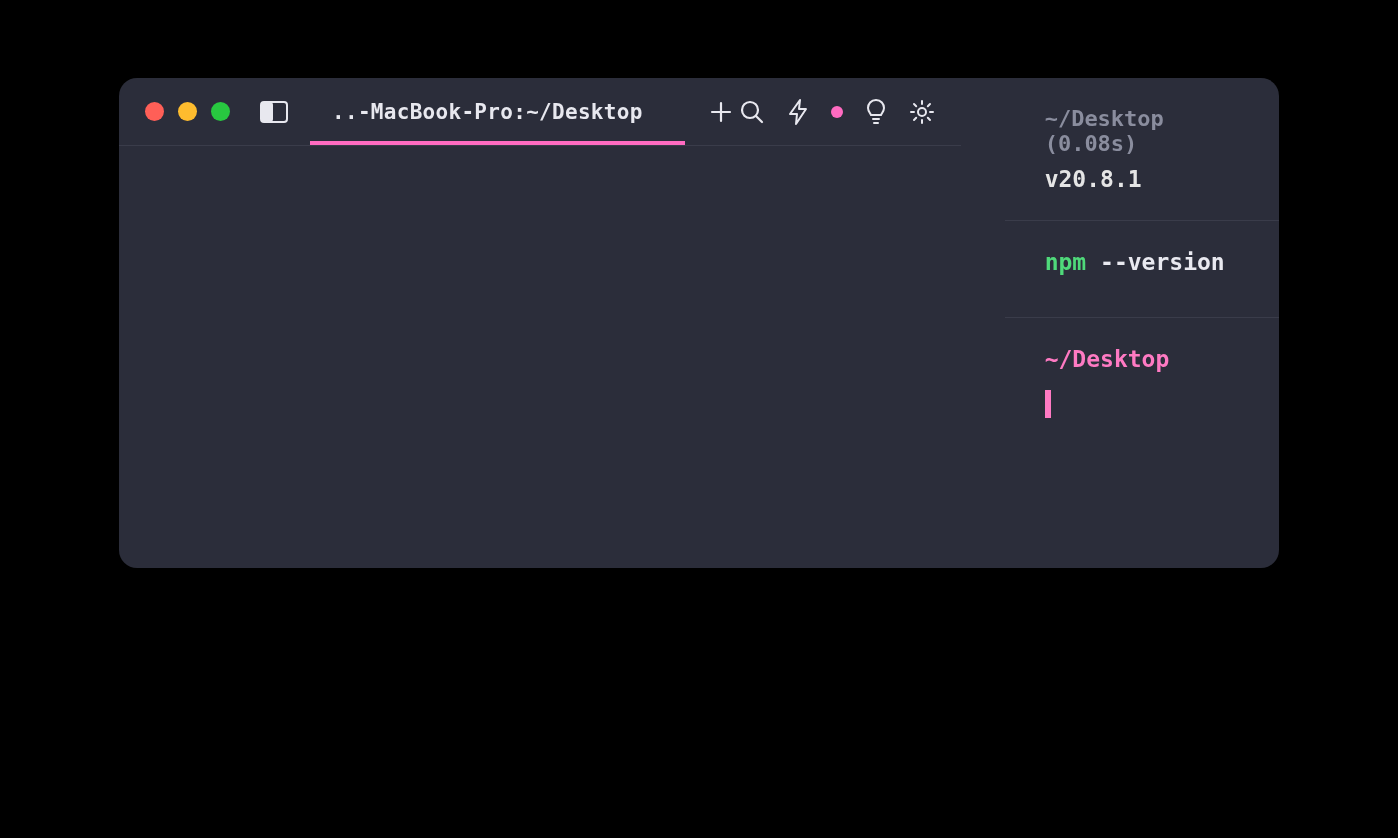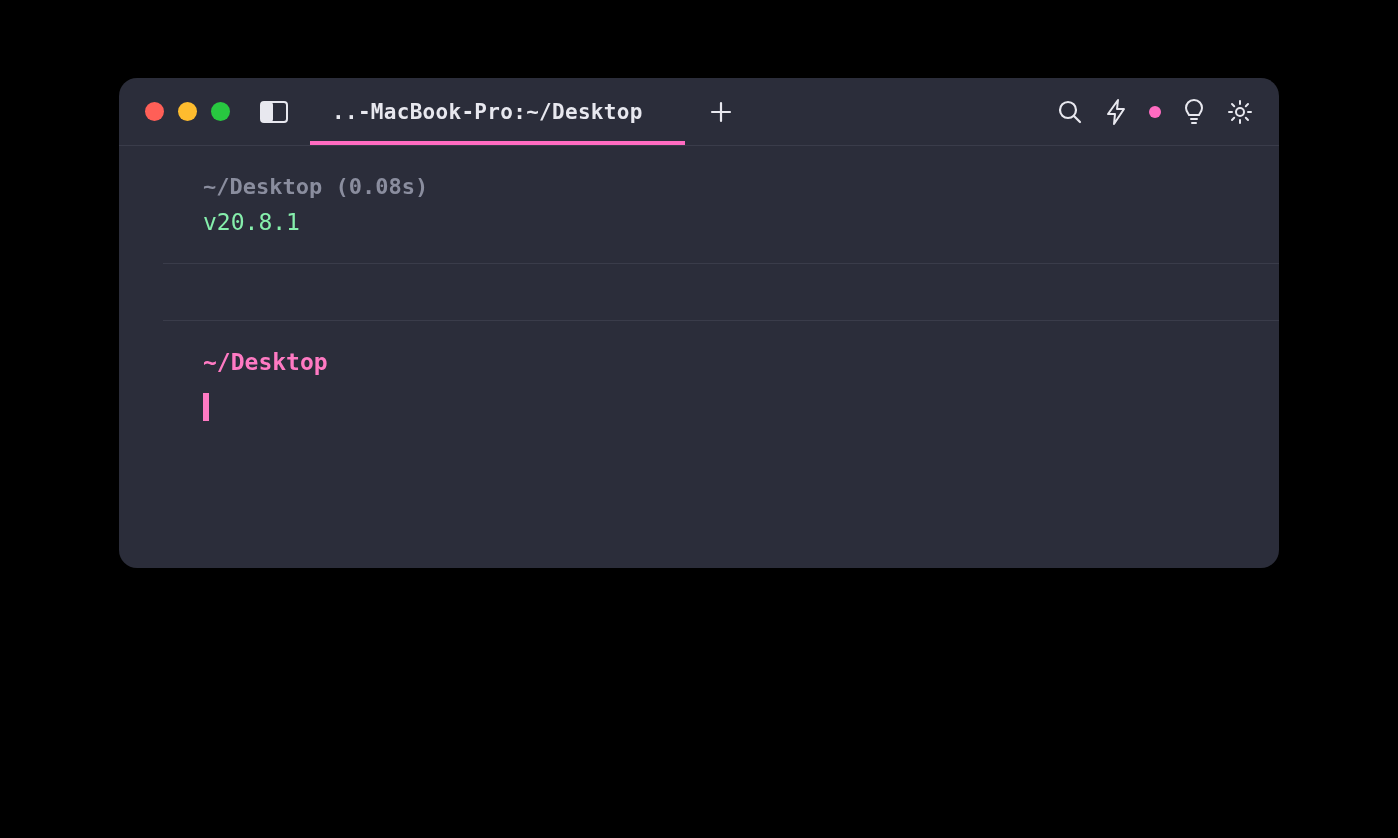--- a/index.html
+++ b/index.html
@@ -14,21 +14,21 @@
     }
     .window {
       margin-top: 78px;
       width: 1160px;
       height: 490px;
       background: #2b2d3a;
       border-radius: 18px;
       overflow: hidden;
       box-shadow: 0 30px 60px rgba(0,0,0,0.6);
       display: flex;
-      flex-direction: column;
+      flex-direction: row;
     }
     .titlebar {
       height: 68px;
       display: flex;
       align-items: center;
       border-bottom: 1px solid #3a3c4a;
       position: relative;
     }
     .traffic-lights {
       display: flex;
@@ -106,23 +106,23 @@
       margin-bottom: 10px;
     }
     .cmdline {
       font-size: 23px;
       font-weight: 700;
       margin-bottom: 14px;
     }
     .cmd { color: #4fd97a; }
     .args { color: #e9e9f0; }
     .output {
-      color: #86efac;
+      color: #e5e5e5;
       font-size: 23px;
-      font-weight: 400;
+      font-weight: 700;
       margin-top: 6px;
     }
     .prompt-block { padding: 28px 40px; }
     .prompt-path {
       color: #ff7ac3;
       font-size: 23px;
       font-weight: 800;
       margin-bottom: 18px;
     }
     .cursor {
@@ -192,20 +192,25 @@
     <div class="block">
       <div class="context">
         <span>~/Desktop</span>
         <span> </span>
         <span>(0.08s)</span>
       </div>
       <div class="output">v20.8.1</div>
     </div>
 
     <div class="block">
+      <div class="cmdline">
+        <span class="cmd">npm</span>
+        <span> </span>
+        <span class="args">--version</span>
+      </div>
     </div>
 
     <div class="prompt-block">
       <div class="prompt-path">~/Desktop</div>
       <span class="cursor"></span>
     </div>
 
   </div>
 </div>
 

